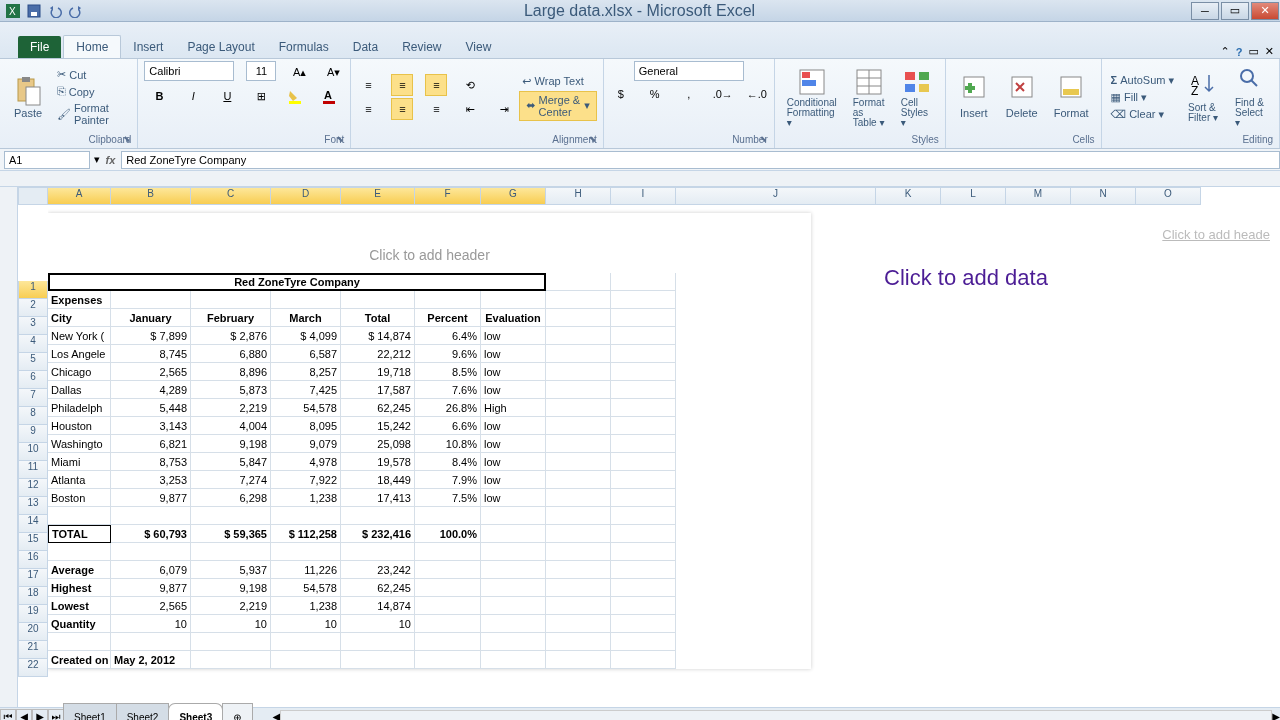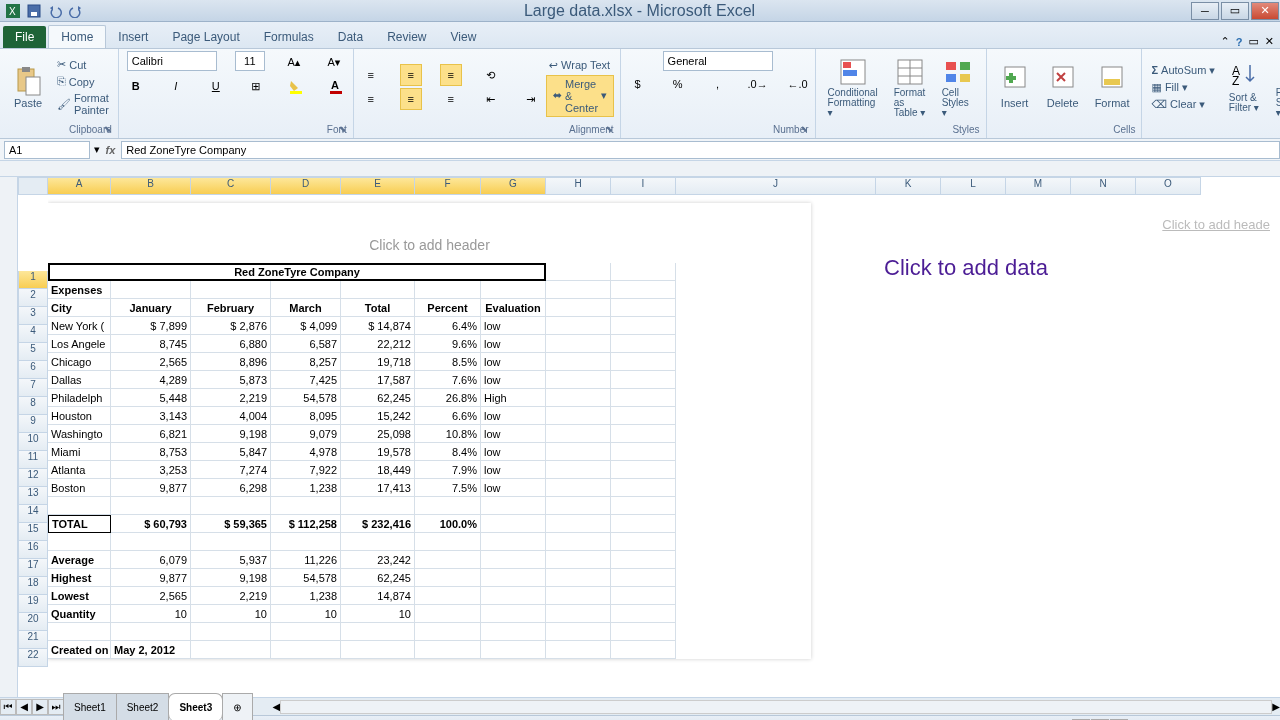--- a/index.html
+++ b/index.html
@@ -8,33 +8,33 @@
 
 .titlebar { height: 22px; background: linear-gradient(#dbe5f0, #c5d5e6); display: flex; align-items: center; border-bottom: 1px solid #9db2c9; }
 .qat { display: flex; gap: 3px; padding: 0 4px; }
 .qat-btn { width: 18px; height: 18px; display: flex; align-items: center; justify-content: center; }
 .title-text { flex: 1; text-align: center; font-size: 16px; color: #3b5a7a; }
 .win-controls { display: flex; }
 .win-btn { width: 28px; height: 18px; border: 1px solid #7a8ea5; margin: 1px; display: flex; align-items: center; justify-content: center; background: linear-gradient(#e8eef5, #c9d7e6); }
 .win-btn.close { background: linear-gradient(#e28a7a, #c94a33); color: #fff; }
 
 
-.ribbon-tabs { height: 27px; background: linear-gradient(#e8eff7, #dce7f2); display: flex; align-items: flex-end; border-bottom: 1px solid #b8c8d9; padding-left: 3px; }
+.ribbon-tabs { height: 37px; background: linear-gradient(#e8eff7, #dce7f2); display: flex; align-items: flex-end; border-bottom: 1px solid #b8c8d9; padding-left: 18px; }
 .file-tab { background: #1e6337; color: #fff; padding: 4px 12px; font-size: 12px; border-radius: 2px 2px 0 0; margin-right: 2px; cursor: pointer; }
 .rib-tab { padding: 4px 12px; font-size: 12px; color: #3b5a7a; cursor: pointer; }
 .rib-tab.active { background: #f5f9fc; border: 1px solid #b8c8d9; border-bottom: none; border-radius: 2px 2px 0 0; }
 .help-icons { margin-left: auto; display: flex; gap: 6px; padding-right: 6px; align-items: center; }
 
 
 .ribbon { height: 90px; background: linear-gradient(#f5f9fc, #e8eff7); display: flex; border-bottom: 1px solid #b8c8d9; }
 .rgroup { border-right: 1px solid #c5d5e6; padding: 2px 6px; display: flex; flex-direction: column; position: relative; }
 .rgroup-body { flex: 1; display: flex; align-items: center; gap: 4px; }
 .rgroup-label { text-align: right; font-size: 10px; color: #5a7090; padding: 1px 0; }
 .stack { display: flex; flex-direction: column; gap: 2px; }
-.hstack { display: flex; gap: 18px; }
+.hstack { display: flex; gap: 12px; }
 .rbtn { padding: 1px 3px; cursor: pointer; display: flex; align-items: center; gap: 3px; font-size: 11px; color: #3b5a7a; }
 .bigbtn { display: flex; flex-direction: column; align-items: center; padding: 2px 6px; cursor: pointer; font-size: 11px; color: #3b5a7a; }
 .bigbtn .ico { width: 32px; height: 32px; }
 .font-sel { width: 90px; height: 20px; border: 1px solid #a8bcd0; background: #fff; padding: 0 4px; font-size: 11px; }
 .size-sel { width: 30px; height: 20px; border: 1px solid #a8bcd0; background: #fff; padding: 0 2px; font-size: 11px; text-align: center; }
 .iconbtn { width: 22px; height: 22px; border: 1px solid transparent; display: flex; align-items: center; justify-content: center; cursor: pointer; }
 .iconbtn.sel { background: #fce08a; border-color: #e8c24a; }
 .merge-btn { background: #fce08a; border: 1px solid #e8c24a; padding: 2px 6px; font-size: 11px; color: #3b5a7a; display: flex; align-items: center; gap: 3px; }
 .numfmt { width: 110px; height: 20px; border: 1px solid #a8bcd0; background: #fff; padding: 0 4px; font-size: 11px; }
 .dlauncher { position: absolute; bottom: 2px; right: 2px; width: 12px; height: 12px; font-size: 9px; color: #5a7090; }

